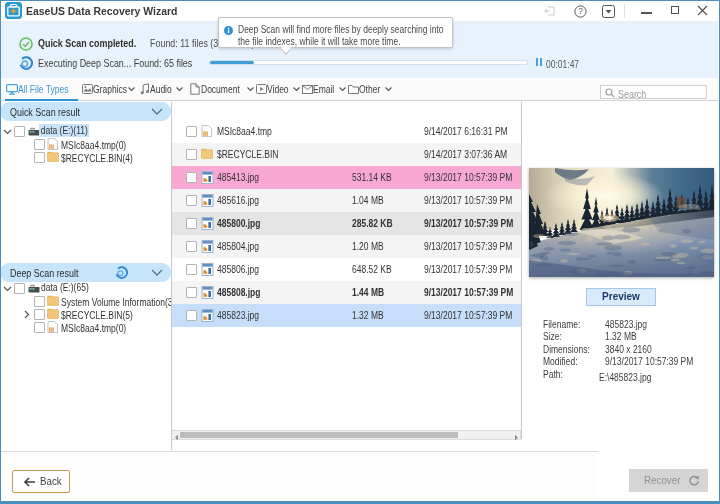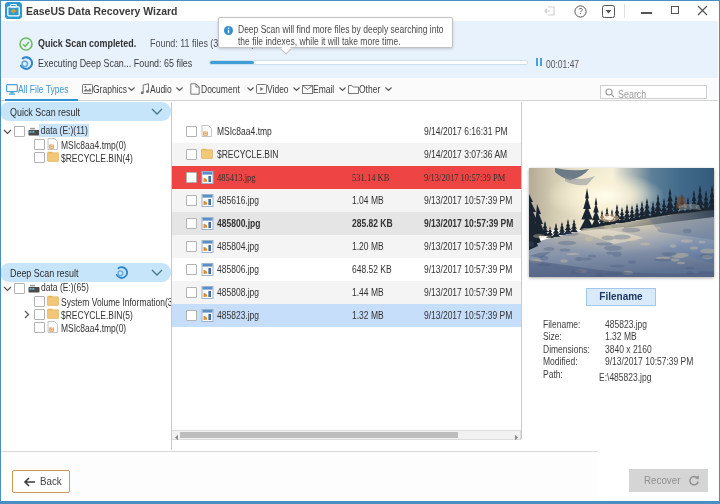--- a/index.html
+++ b/index.html
@@ -263,21 +263,21 @@
       </div>
       <div class="row" style="top:41px;background:#f4f4f4;">
         <div class="cb" style="left:14px;top:6px;"></div>
         <svg class="ficon" width="12" height="11" viewBox="0 0 12 11">
             <rect x="0.5" y="0.8" width="5" height="2.5" rx="0.6" fill="#edb95e"></rect>
             <rect x="0.5" y="1.8" width="11" height="8.6" rx="0.6" fill="#f2c779" stroke="#d9a94f" stroke-width="0.6"></rect>
           </svg>
         <div class="nm">$RECYCLE.BIN</div>
           <div class="dt">9/14/2017 3:07:36 AM</div>
       </div>
-      <div class="row" style="top:64px;background:#ef4444;font-family:Liberation Serif, serif;">
+      <div class="row" style="top:64px;background:#f9a8d4;">
         <div class="cb" style="left:14px;top:6px;"></div>
         <svg class="ficon" width="13" height="13" viewBox="0 0 13 13">
             <rect x="1" y="0.5" width="11" height="12" fill="#fdfdfd" stroke="#9ab4cc" stroke-width="1"></rect>
             <rect x="1.5" y="1" width="10" height="2.6" fill="#5b8fc6"></rect>
             <path d="M2.5 11 L2.5 7 A3.6 3.6 0 0 1 6.4 10.6 Z" fill="#e08a28"></path>
             <rect x="7.4" y="5" width="2.6" height="6" fill="#3f6ea5"></rect>
           </svg>
         <div class="nm">485413.jpg</div>
           <div class="sz">531.14 KB</div>
           <div class="dt">9/13/2017 10:57:39 PM</div>
@@ -323,21 +323,21 @@
         <svg class="ficon" width="13" height="13" viewBox="0 0 13 13">
             <rect x="1" y="0.5" width="11" height="12" fill="#fdfdfd" stroke="#9ab4cc" stroke-width="1"></rect>
             <rect x="1.5" y="1" width="10" height="2.6" fill="#5b8fc6"></rect>
             <path d="M2.5 11 L2.5 7 A3.6 3.6 0 0 1 6.4 10.6 Z" fill="#e08a28"></path>
             <rect x="7.4" y="5" width="2.6" height="6" fill="#3f6ea5"></rect>
           </svg>
         <div class="nm">485806.jpg</div>
           <div class="sz">648.52 KB</div>
           <div class="dt">9/13/2017 10:57:39 PM</div>
       </div>
-      <div class="row" style="top:179px;background:#f4f4f4;">
+      <div class="row" style="top:179px;background:#f4f4f4;font-weight:bold;">
         <div class="cb" style="left:14px;top:6px;"></div>
         <svg class="ficon" width="13" height="13" viewBox="0 0 13 13">
             <rect x="1" y="0.5" width="11" height="12" fill="#fdfdfd" stroke="#9ab4cc" stroke-width="1"></rect>
             <rect x="1.5" y="1" width="10" height="2.6" fill="#5b8fc6"></rect>
             <path d="M2.5 11 L2.5 7 A3.6 3.6 0 0 1 6.4 10.6 Z" fill="#e08a28"></path>
             <rect x="7.4" y="5" width="2.6" height="6" fill="#3f6ea5"></rect>
           </svg>
         <div class="nm">485808.jpg</div>
           <div class="sz">1.44 MB</div>
           <div class="dt">9/13/2017 10:57:39 PM</div>
@@ -503,21 +503,21 @@
 <ellipse cx="90" cy="70" rx="5.5" ry="1.3"></ellipse>
 <ellipse cx="71" cy="107" rx="4.6" ry="2.5"></ellipse>
 <ellipse cx="84" cy="80" rx="9.1" ry="2.8"></ellipse>
 <ellipse cx="103" cy="94" rx="3.9" ry="1.7"></ellipse>
 <ellipse cx="177" cy="88" rx="6.4" ry="2.4"></ellipse>
         </g>
         <path d="M0 109 V92 Q30 96 70 102 Q130 108 185 104 V109 Z" fill="#49597e" opacity="0.55"></path>
         <path d="M0 88 Q10 84 22 84 L12 90 Z" fill="#3f5478" opacity="0.4"></path>
       </svg>
     </div>
-    <div class="abs" style="left:64px;top:186px;width:70px;height:18px;background:#d9eafa;border:1px solid #a3c7e8;text-align:center;line-height:16px;color:#1f3864;font-weight:bold;">Filename</div>
+    <div class="abs" style="left:64px;top:186px;width:70px;height:18px;background:#d9eafa;border:1px solid #a3c7e8;text-align:center;line-height:16px;color:#1f3864;font-weight:bold;">Preview</div>
     <div class="info abs" style="left:21px;top:216.5px;">Filename:</div>
       <div class="info abs" style="left:83px;top:216.5px;">485823.jpg</div>
     <div class="info abs" style="left:21px;top:229px;">Size:</div>
       <div class="info abs" style="left:83px;top:229px;">1.32 MB</div>
     <div class="info abs" style="left:21px;top:241.5px;">Dimensions:</div>
       <div class="info abs" style="left:83px;top:241.5px;">3840 x 2160</div>
     <div class="info abs" style="left:21px;top:254px;">Modified:</div>
       <div class="info abs" style="left:83px;top:254px;">9/13/2017 10:57:39 PM</div>
     <div class="info abs" style="left:21px;top:266.5px;">Path:</div>
       <div class="info abs" style="left:77px;top:270px;">E:\485823.jpg</div>

